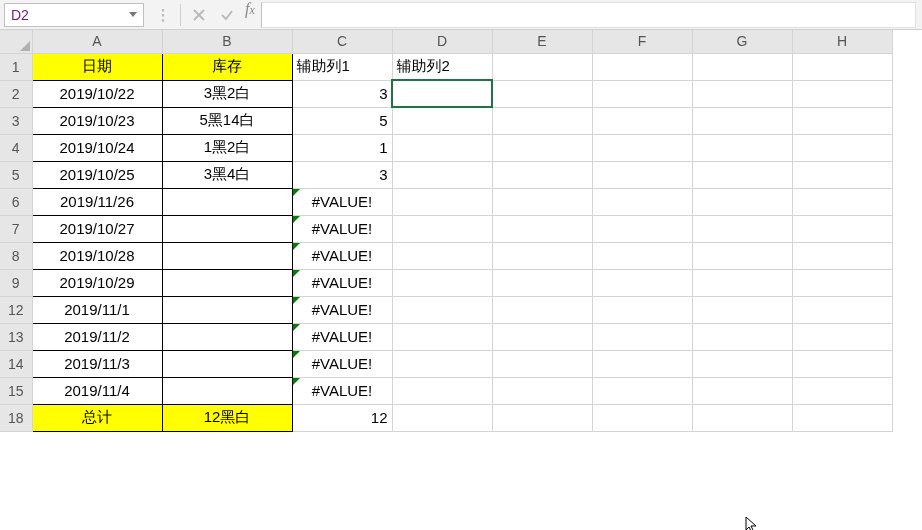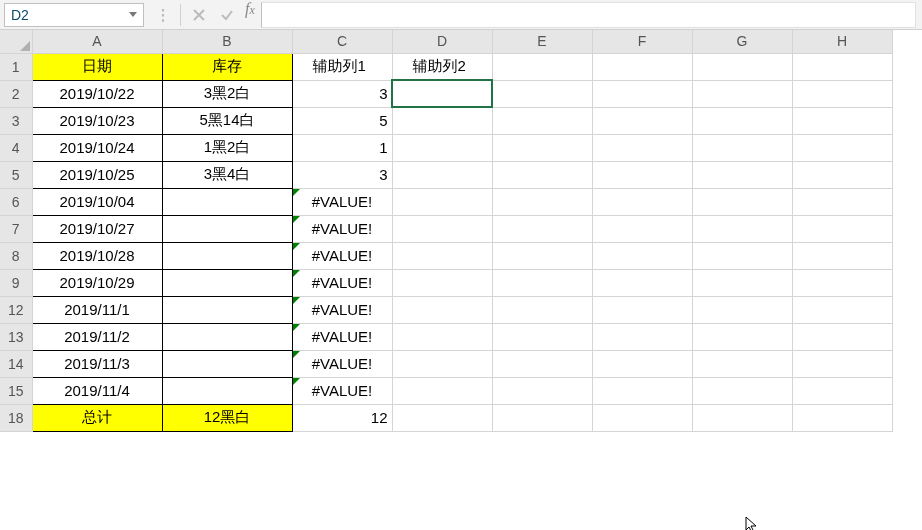--- a/index.html
+++ b/index.html
@@ -23,21 +23,21 @@
     width: 140px;
     height: 24px;
     background: #fff;
     border: 1px solid #c0c0c0;
     margin: 0 4px;
     display: flex;
     align-items: center;
     justify-content: space-between;
     padding: 0 6px;
     font-size: 14px;
-    color: #0c4a6e;
+    color: #701a75;
   }
   .name-box .dd {
     width: 0; height: 0;
     border-left: 4px solid transparent;
     border-right: 4px solid transparent;
     border-top: 5px solid #777;
   }
   .fb-sep {
     width: 1px;
     height: 22px;
@@ -120,21 +120,21 @@
     width:0;height:0;
     border-right:10px solid #b0b0b0;
     border-top:10px solid transparent;
   }
   .col-A { width: 130px; }
   .col-B { width: 130px; }
   .col-C, .col-D, .col-E, .col-F, .col-G, .col-H { width: 100px; }
   .hl { background: #ffff00 !important; }
   .bordered { border: 1px solid #000 !important; }
   .ralign { text-align: right; padding-right: 4px;}
-  .lalign { text-align: left; padding-left: 20px;}
+  .lalign { text-align: left; padding-left: 4px;}
   .err-tri { position: relative; }
   .err-tri::before {
     content: "";
     position: absolute;
     top: 0; left: 0;
     width: 0; height: 0;
     border-top: 7px solid #008000;
     border-right: 7px solid transparent;
   }
   .active-cell {
@@ -239,21 +239,21 @@
           <td class="bordered col-B">3黑4白</td>
           <td class="ralign col-C">3</td>
           <td class="col-D"></td>
           <td class="col-E"></td>
           <td class="col-F"></td>
           <td class="col-G"></td>
           <td class="col-H"></td>
         </tr>
         <tr>
           <th class="rowh">6</th>
-          <td class="bordered col-A">2019/10/04</td>
+          <td class="bordered col-A">2019/11/26</td>
           <td class="bordered col-B"></td>
           <td class="err-tri col-C">#VALUE!</td>
           <td class="col-D"></td>
           <td class="col-E"></td>
           <td class="col-F"></td>
           <td class="col-G"></td>
           <td class="col-H"></td>
         </tr>
         <tr>
           <th class="rowh">7</th>

